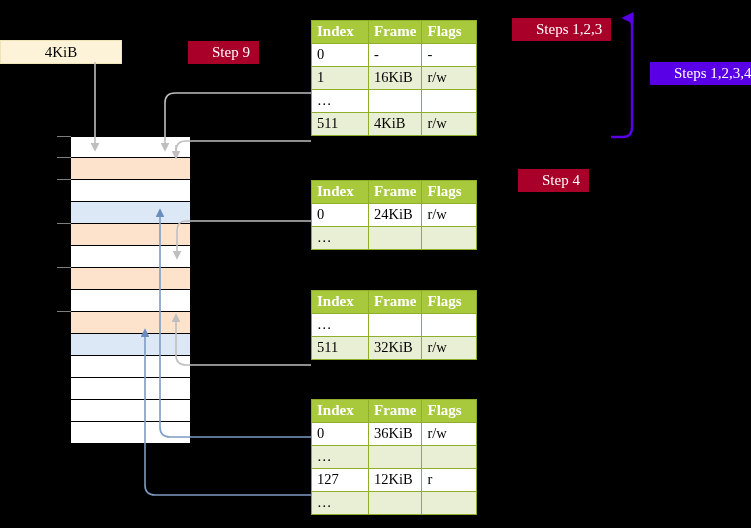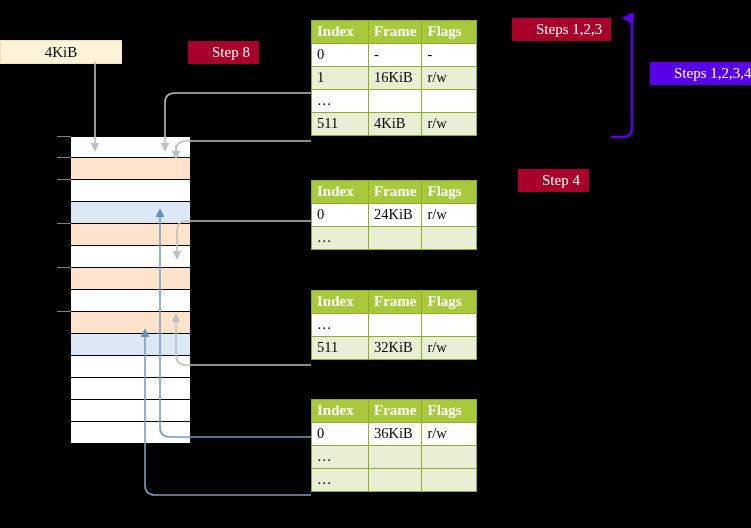--- a/index.html
+++ b/index.html
@@ -73,21 +73,21 @@
       </div>
       <div class="mrow" style="background: rgb(220, 232, 246);"></div>
       <div class="mrow" style="background: rgb(255, 255, 255);"></div>
       <div class="mrow" style="background: rgb(255, 255, 255);"></div>
       <div class="mrow" style="background: rgb(255, 255, 255);"></div>
       <div class="mrow" style="background: rgb(255, 255, 255);"></div>
     </div>
 
   <div class="kbox" style="left:0px;top:40px;width:120px;height:22px;line-height:22px;">4KiB</div>
 
-  <div class="badge red" style="left:188px;top:41px;">Step 8</div>
+  <div class="badge red" style="left:188px;top:41px;">Step 9</div>
 
   <div class="badge red" style="left:512px;top:18px;">Steps 1,2,3</div>
 
   <div class="badge violet" style="left:650px;top:34px;margin-top:28px;">Steps 1,2,3,4</div>
 
   <div class="badge red" style="left:518px;top:169px;">Step 4</div>
 
   <table class="ptable" style="left:311px;top:20px;">
       <tbody>
         <tr>
@@ -167,20 +167,25 @@
         </tr>
         <tr class="plain">
           <td class="c-idx">0</td>
           <td class="c-frm">36KiB</td>
           <td class="c-flg">r/w</td>
         </tr>
         <tr class="alt">
           <td class="c-idx">…</td>
           <td class="c-frm"></td>
           <td class="c-flg"></td>
+        </tr>
+        <tr class="plain">
+          <td class="c-idx">127</td>
+          <td class="c-frm">12KiB</td>
+          <td class="c-flg">r</td>
         </tr>
         <tr class="alt">
           <td class="c-idx">…</td>
           <td class="c-frm"></td>
           <td class="c-flg"></td>
         </tr>
       </tbody>
     </table>
 
   <svg class="overlay" viewBox="0 0 751 528">

